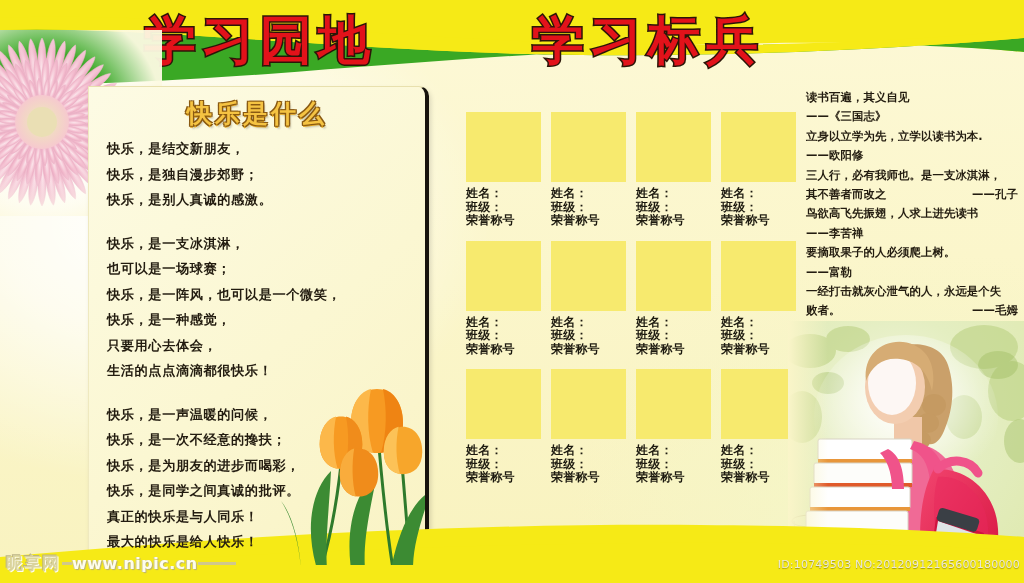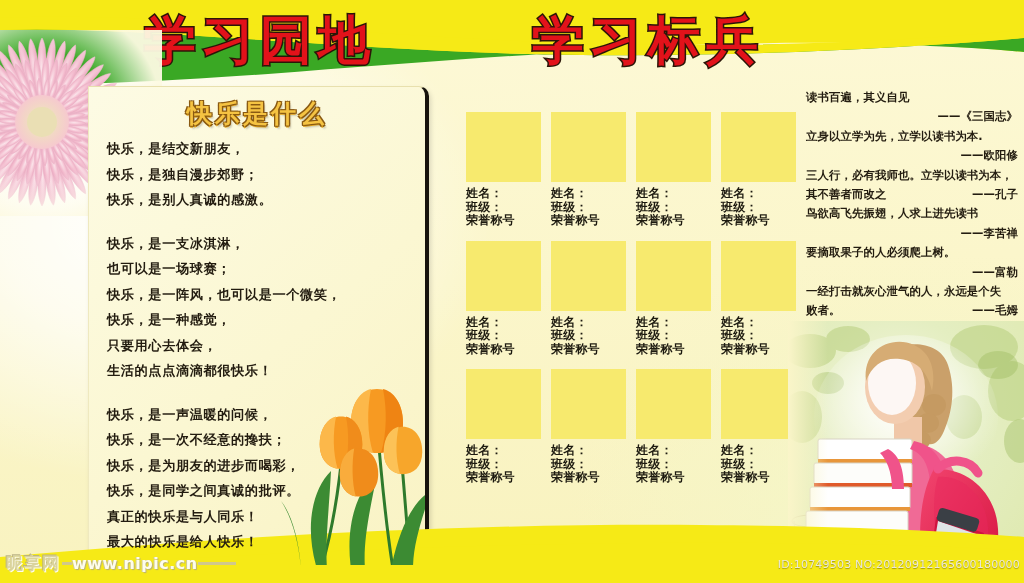--- a/index.html
+++ b/index.html
@@ -106,21 +106,21 @@
   
   .quotes{
     position:absolute;left:806px;top:88px;width:212px;
     font-size:11.4px;
     font-weight:bold;
     color:#231c10;
     line-height:19.4px;
     letter-spacing:.1px;
   }
   .q-text{}
-  .q-attr{text-align:right;}
+  .q-attr{text-align:left;}
   .q-inline{display:flex;justify-content:space-between;}
 
   
   .girl{position:absolute;right:0;bottom:0;width:236px;height:262px;}
 
   
   .wm-left{
     position:absolute;left:4px;bottom:8px;
     display:flex;align-items:center;gap:0px;
     opacity:.92;
@@ -469,21 +469,21 @@
         <div>荣誉称号</div>
       </div>
     </div>
     </div>
 
   <div class="quotes" id="quotes">
       <div class="q-text">读书百遍，其义自见</div>
       <div class="q-attr">——《三国志》</div>
       <div class="q-text">立身以立学为先，立学以读书为本.</div>
       <div class="q-attr">——欧阳修</div>
-      <div class="q-text">三人行，必有我师也。立学以读书为本，</div>
+      <div class="q-text">三人行，必有我师也。是一支冰淇淋，</div>
       <div class="q-inline">
                  <span class="q-text">其不善者而改之</span>
                  <span class="q-attr">——孔子</span>
                </div>
       <div class="q-text">鸟欲高飞先振翅，人求上进先读书</div>
       <div class="q-attr">——李苦禅</div>
       <div class="q-text">要摘取果子的人必须爬上树。</div>
       <div class="q-attr">——富勒</div>
       <div class="q-text">一经打击就灰心泄气的人，永远是个失</div>
       <div class="q-inline">

